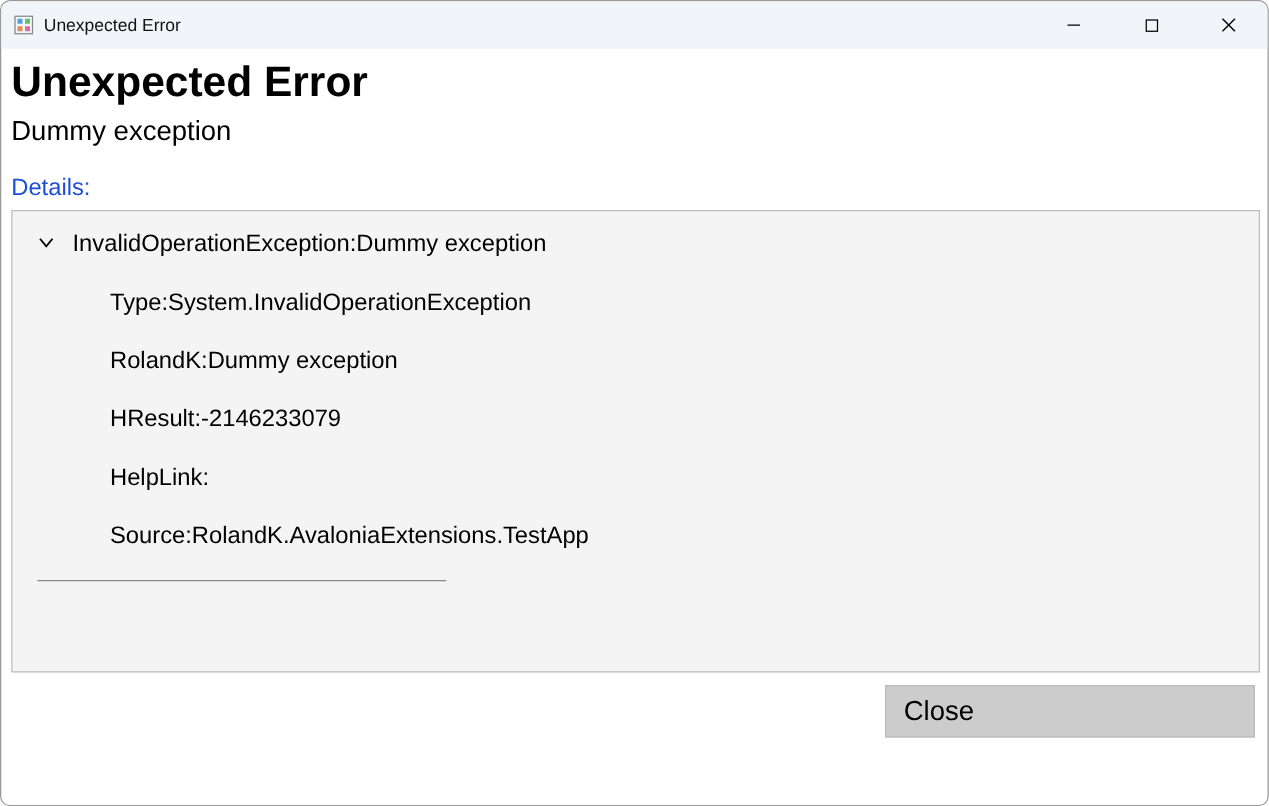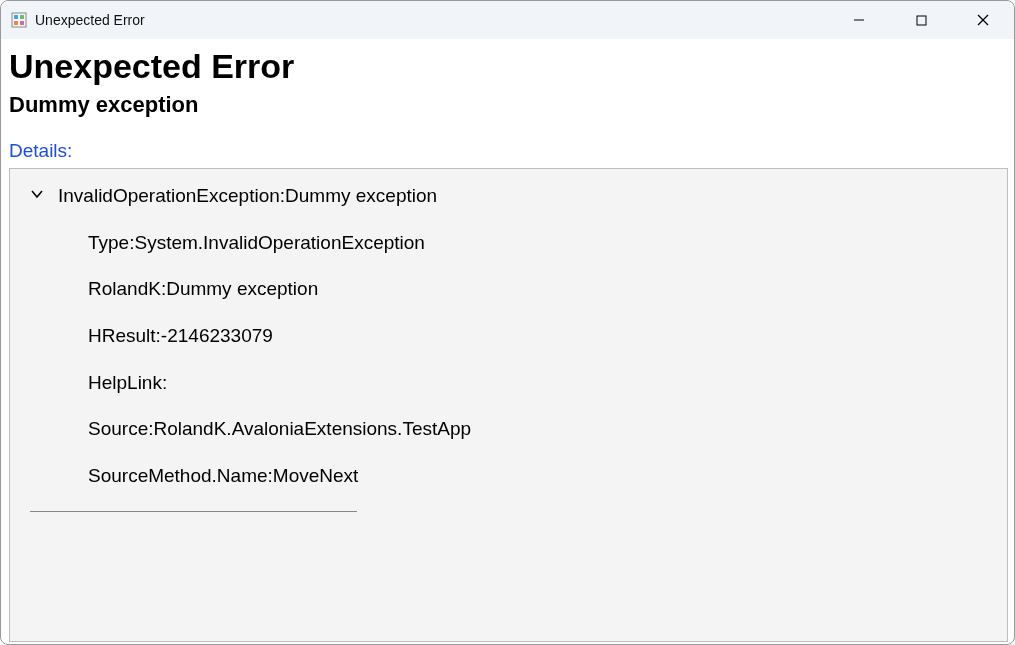--- a/index.html
+++ b/index.html
@@ -58,33 +58,33 @@
       padding: 8px 6px 6px 8px;
     }
     .main-heading {
       font-size: 34px;
       font-weight: 700;
       color: #000;
       margin-bottom: 6px;
     }
     .sub-heading {
       font-size: 22px;
-      font-weight: 700;
+      font-weight: 400;
       color: #000;
       margin-bottom: 22px;
     }
     .details-label {
       font-size: 19px;
       color: #1d4ed8;
       margin-bottom: 6px;
     }
     .details-box {
       border: 1px solid #bdbdbd;
       background: #f4f4f4;
-      height: 474px;
+      height: 370px;
       overflow-y: auto;
       position: relative;
     }
     .details-inner {
       padding: 15px 20px 15px 20px;
       font-size: 19px;
       color: #000;
     }
     .tree-row {
       display: flex;
@@ -192,21 +192,20 @@
           </svg>
         </span>
         <span class="tree-label">InvalidOperationException:Dummy exception</span>
       </div>
       <div class="tree-children">
         <div class="child-row">Type:System.InvalidOperationException</div>
         <div class="child-row">RolandK:Dummy exception</div>
         <div class="child-row">HResult:-2146233079</div>
         <div class="child-row">HelpLink:</div>
         <div class="child-row">Source:RolandK.AvaloniaExtensions.TestApp</div>
-        <div class="child-row">SourceMethod.Name:MoveNext</div>
       </div>
     </div>
   </div>
 
   <div class="button-row">
     <button class="close-btn">Close</button>
   </div>
 </div>
 
 </body></html>

